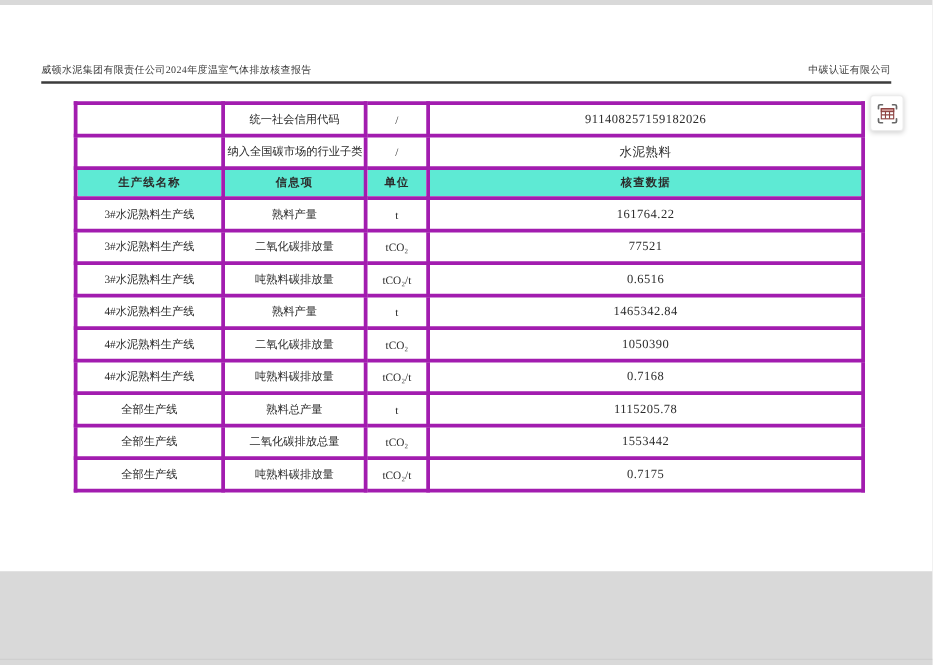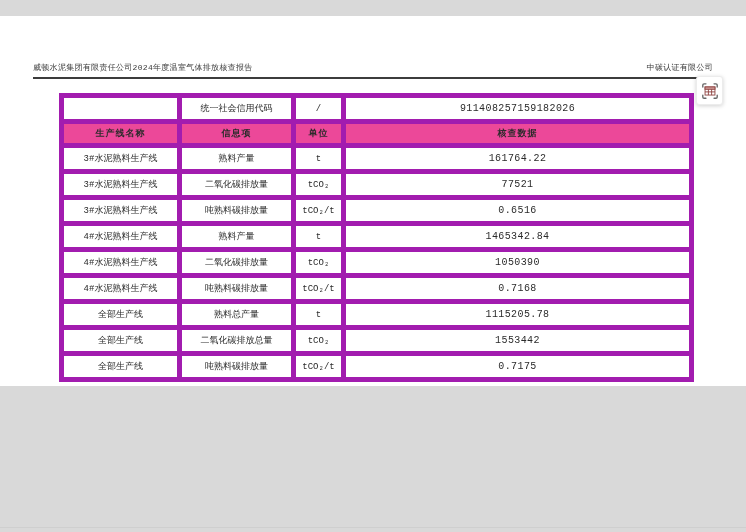--- a/index.html
+++ b/index.html
@@ -3,48 +3,47 @@
 <meta charset="utf-8">
 <style>
   * { margin:0; padding:0; box-sizing:border-box; }
   html,body { width:746px; height:532px; overflow:hidden; }
   body {
     background:#d9d9d9;
     font-family:"Liberation Serif","DejaVu Serif",serif;
     position:relative;
   }
   .page {
-    position:absolute; left:0; top:16px; width:746px; height:370px;
+    position:absolute; left:0; top:4px; width:746px; height:453px;
     background:#ffffff;
-    font-family:Liberation Mono, monospace;
   }
   .doc-header {
     position:absolute; left:33px; top:46px; width:680px;
     display:flex; justify-content:space-between; align-items:flex-end;
     font-size:8px; color:#3a3a3a; letter-spacing:0.3px;
   }
   .header-rule {
     position:absolute; left:33px; top:61px; width:680px; height:2px;
     background:#3c3c3c;
   }
   table.emissions {
     position:absolute; left:59px; top:77px; width:630px;
     border-collapse:collapse; table-layout:fixed;
     font-size:9px; color:#2b2b2b;
   }
   table.emissions td, table.emissions th {
-    border:5px solid #a21caf;
+    border:3px solid #a21caf;
     text-align:center; vertical-align:middle;
     height:26px; padding:0 2px;
     font-weight:normal;
     overflow:hidden; white-space:nowrap;
   }
   table.emissions { border:1.5px solid #2e2e2e; }
   table.emissions tr.head-row th {
-    background:#ec4899; font-weight:bold; height:24px; font-size:9px;
+    background:#5eead4; font-weight:bold; height:24px; font-size:9px;
     letter-spacing:1px;
   }
   td.num { font-size:10px; letter-spacing:0.4px; }
   .page-number {
     position:absolute; left:0; top:463px; width:746px;
     text-align:center; font-size:8.5px; color:#555;
   }
   .bottom-strip {
     position:absolute; left:0; top:527px; width:746px; height:5px;
     background:#d9d9d9; border-top:1px solid #cfcfcf;
@@ -74,20 +73,26 @@
         <col style="width:114px">
         <col style="width:50px">
         <col style="width:348px">
     </colgroup>
     <tbody id="table-body">
         <tr>
           <td></td>
           <td>统一社会信用代码</td>
           <td>/</td>
           <td class="num">911408257159182026</td>
+        </tr>
+        <tr>
+          <td></td>
+          <td>纳入全国碳市场的行业子类</td>
+          <td>/</td>
+          <td class="num">水泥熟料</td>
         </tr>
         <tr class="head-row">
           <th>生产线名称</th>
           <th>信息项</th>
           <th>单位</th>
           <th>核查数据</th>
         </tr>
         <tr>
           <td>3#水泥熟料生产线</td>
           <td>熟料产量</td>

